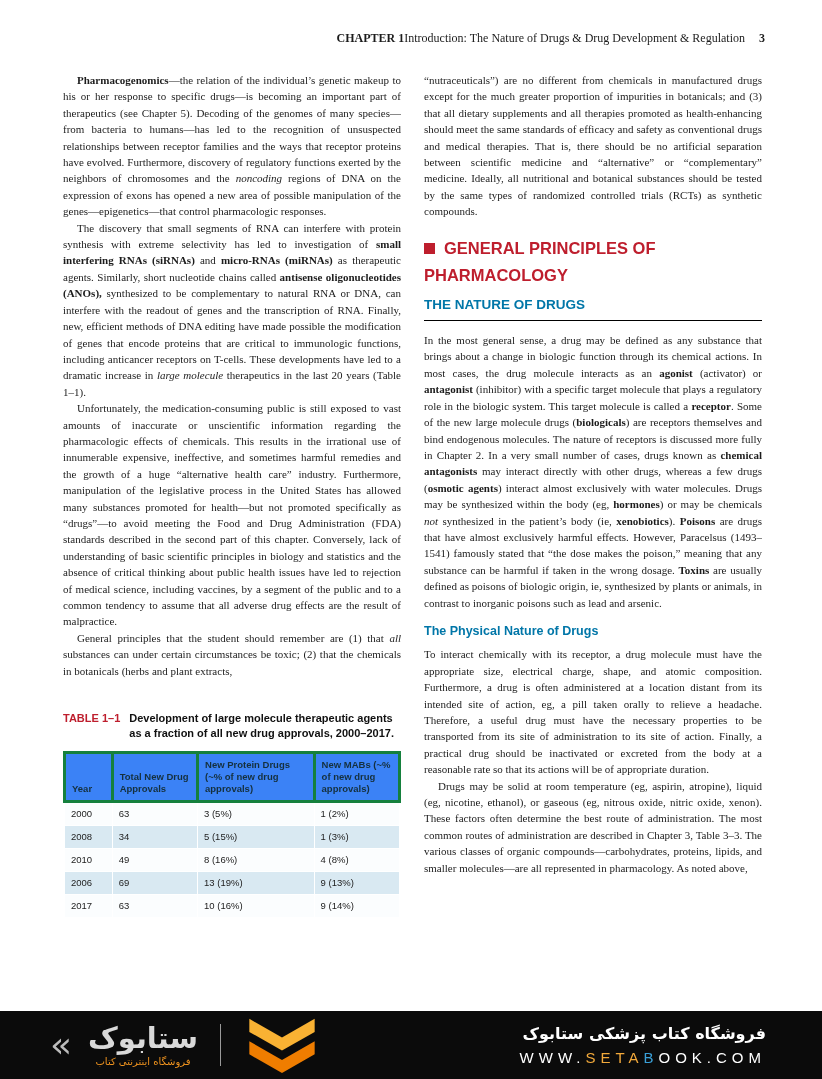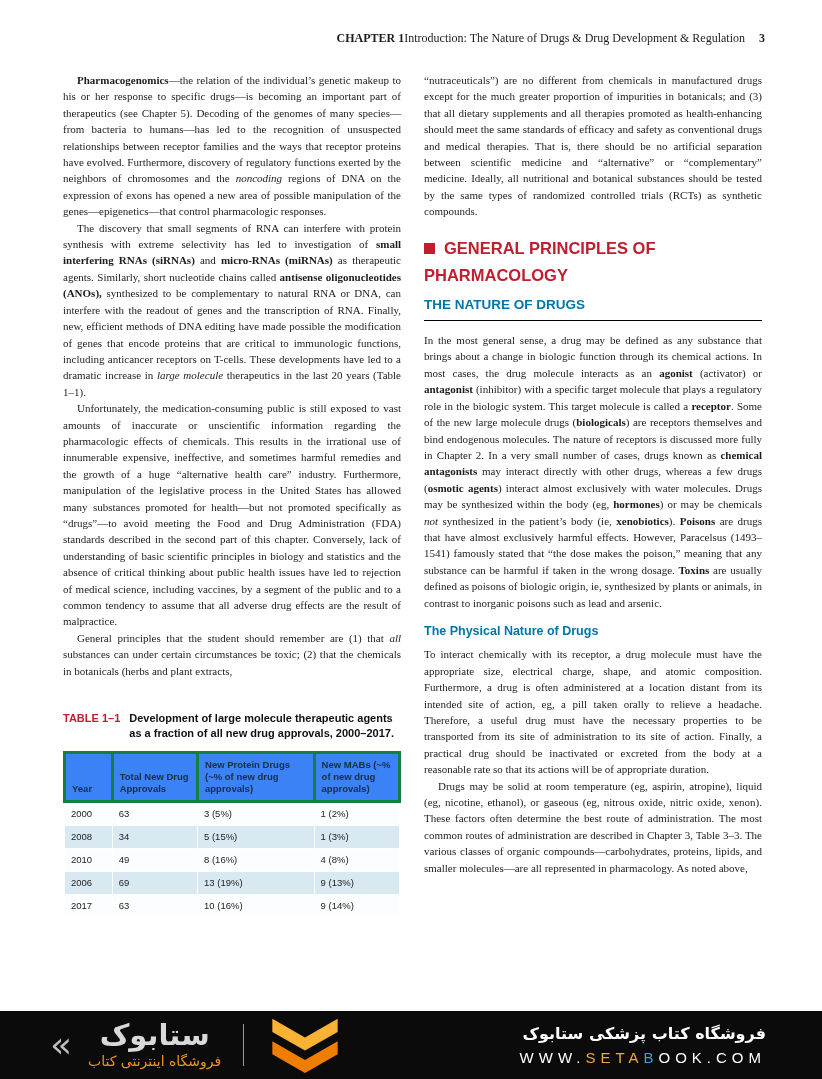--- a/index.html
+++ b/index.html
@@ -90,21 +90,21 @@
   .logo-chevrons {
     color:#bcbcbc; font-size:36px; line-height:0.8;
     font-family:"DejaVu Sans", sans-serif;
   }
   .logo-text { direction:rtl; text-align:center; }
   .brand-fa {
     color:#d9d9d9; font-size:29px; font-weight:bold;
     font-family:"DejaVu Sans", sans-serif; line-height:1.0;
   }
   .tagline-fa {
-    color:#f0941f; font-size:14px;
+    color:#f0941f; font-size:10px;
     font-family:"DejaVu Sans", sans-serif; margin-top:3px;
   }
   .divider { width:1px; height:42px; background:#9a9a9a; margin:0 6px; }
   .emblem { display:block; }
   .footer-right { margin-left:auto; text-align:right; }
   .store-title-fa {
     color:#ffffff; font-size:16px; font-weight:bold;
     font-family:"DejaVu Sans", sans-serif; direction:rtl;
   }
   .footer-url {

